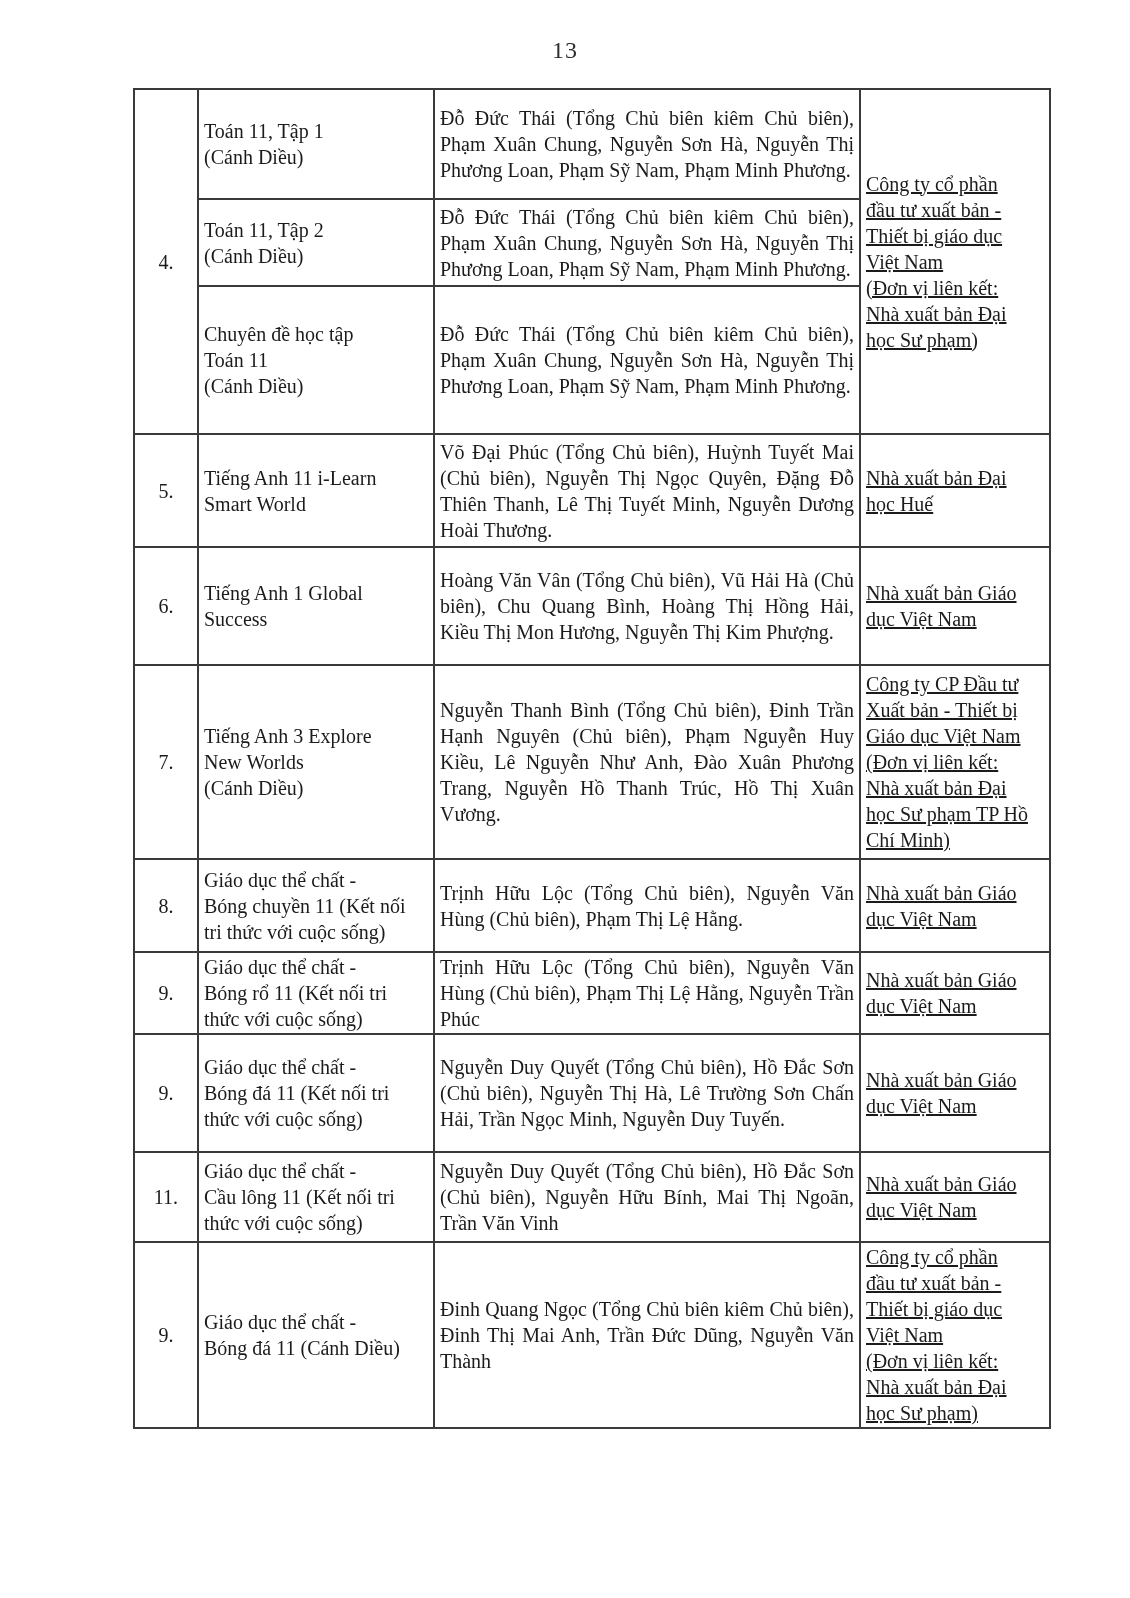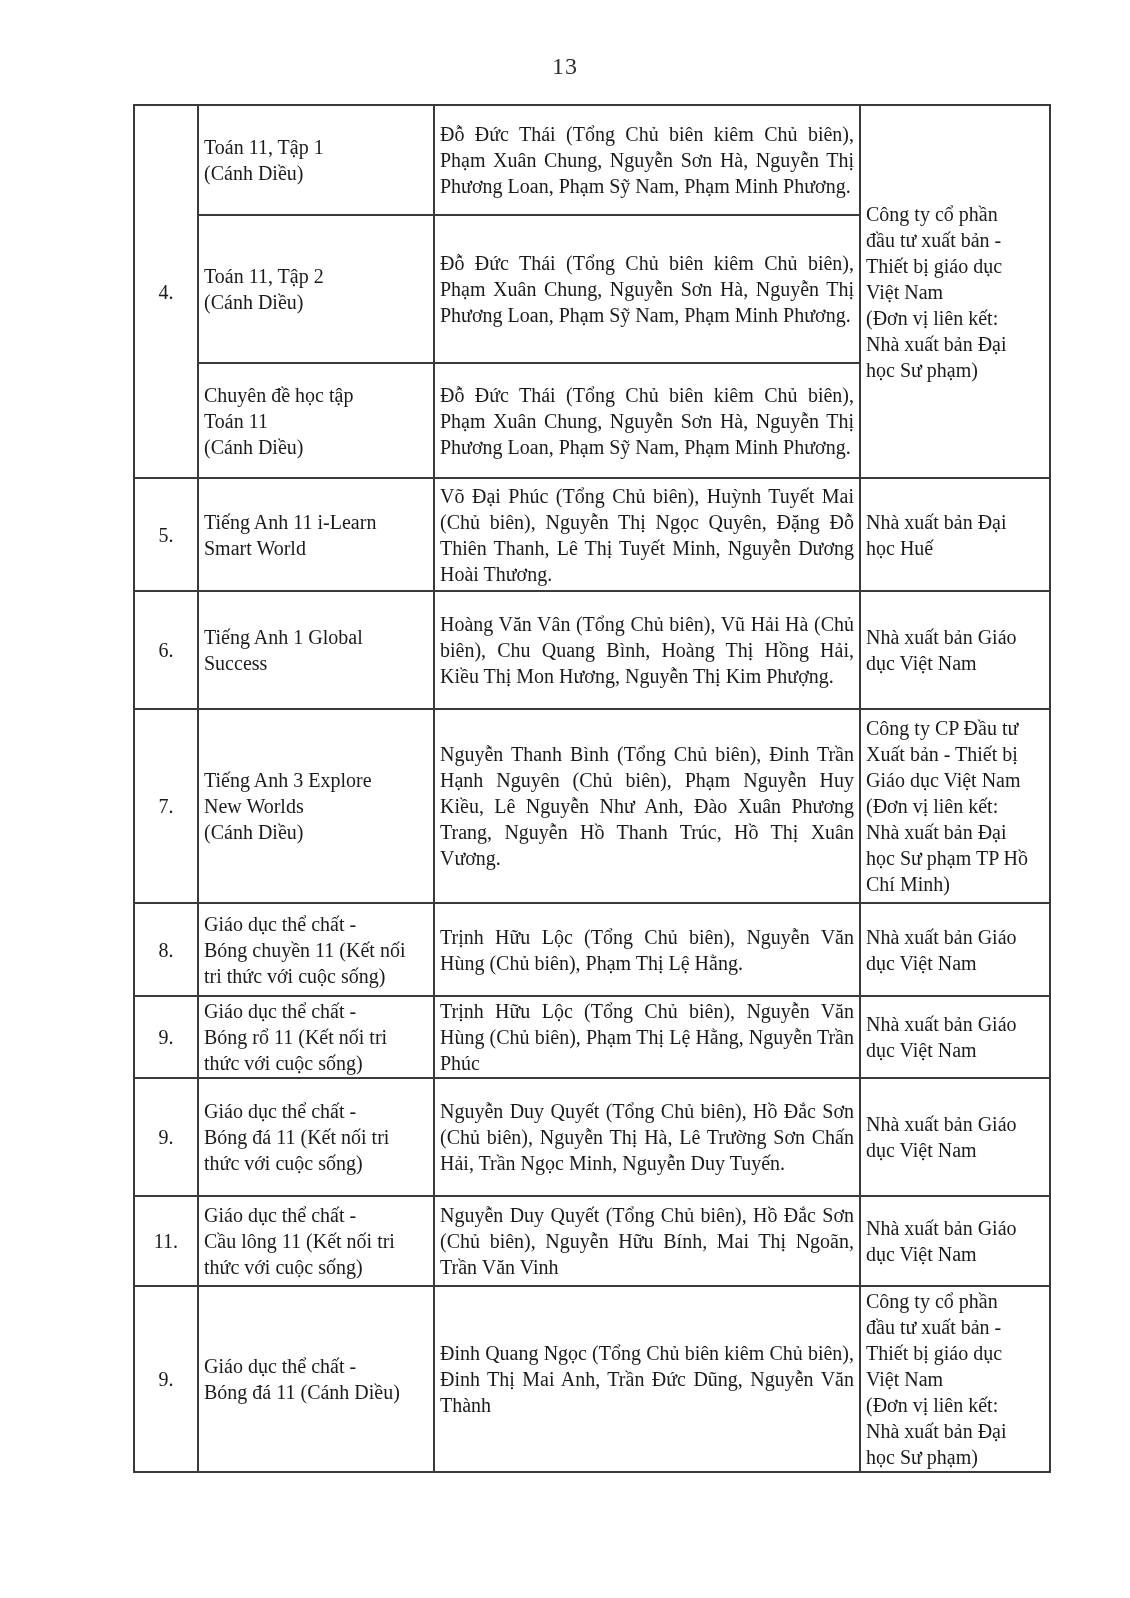--- a/index.html
+++ b/index.html
@@ -12,21 +12,21 @@
     color: #1b1b1b;
   }
   .page {
     position: relative;
     width: 1130px;
     height: 1598px;
     background: #ffffff;
     overflow: hidden;
   }
   .page-num {
-    padding-top: 52px;
+    padding-top: 36px;
     text-align: center;
     font-size: 24px;
     line-height: 28px;
     color: #2e2e2e;
     letter-spacing: 1px;
   }
   table.books {
     margin: 24px 0 0 133px;
     border-collapse: collapse;
     table-layout: fixed;
@@ -50,20 +50,21 @@
     margin-left: 39px;
   }
   td.authors {
     text-align: justify;
     padding-left: 6px;
     padding-right: 6px;
   }
   td.pub {
     white-space: pre-line;
     padding-left: 7px;
+    text-decoration: underline;
   }
 </style>
 </head>
 <body>
 
 <div class="page">
 
   <div class="page-num">13</div>
 
   <table class="books">
@@ -81,26 +82,26 @@
 (Cánh Diều)</td>
         <td class="authors">Đỗ Đức Thái (Tổng Chủ biên kiêm Chủ biên), Phạm Xuân Chung, Nguyễn Sơn Hà, Nguyễn Thị Phương Loan, Phạm Sỹ Nam, Phạm Minh Phương.</td>
         <td class="pub" rowspan="3">Công ty cổ phần
 đầu tư xuất bản -
 Thiết bị giáo dục
 Việt Nam
 (Đơn vị liên kết:
 Nhà xuất bản Đại
 học Sư phạm)</td>
       </tr>
-      <tr style="height:148px">
+      <tr style="height:87px">
         <td class="title">Toán 11, Tập 2
 (Cánh Diều)</td>
         <td class="authors">Đỗ Đức Thái (Tổng Chủ biên kiêm Chủ biên), Phạm Xuân Chung, Nguyễn Sơn Hà, Nguyễn Thị Phương Loan, Phạm Sỹ Nam, Phạm Minh Phương.</td>
       </tr>
-      <tr style="height:115px">
+      <tr style="height:148px">
         <td class="title">Chuyên đề học tập
 Toán 11
 (Cánh Diều)</td>
         <td class="authors">Đỗ Đức Thái (Tổng Chủ biên kiêm Chủ biên), Phạm Xuân Chung, Nguyễn Sơn Hà, Nguyễn Thị Phương Loan, Phạm Sỹ Nam, Phạm Minh Phương.</td>
       </tr>
 
       <tr style="height:113px">
         <td class="no">5.</td>
         <td class="title">Tiếng Anh 11 i-Learn
 Smart World</td>

